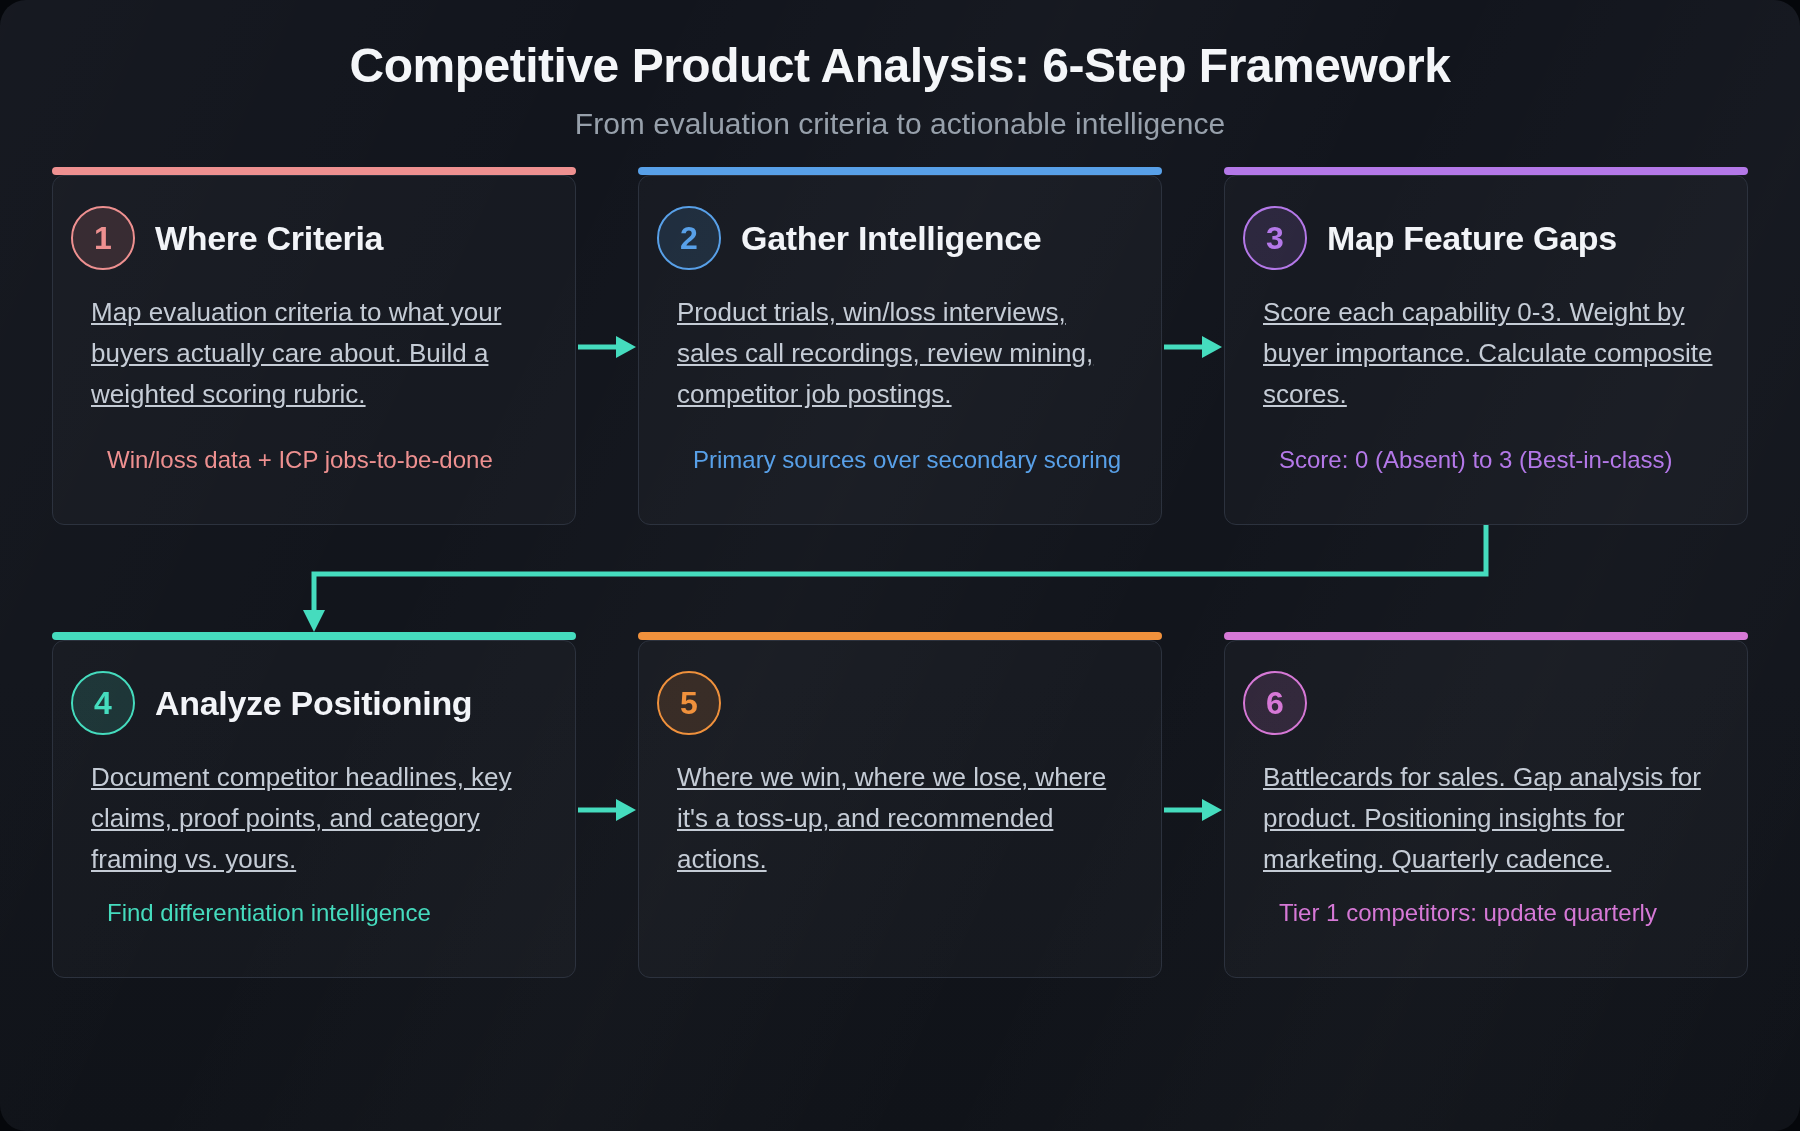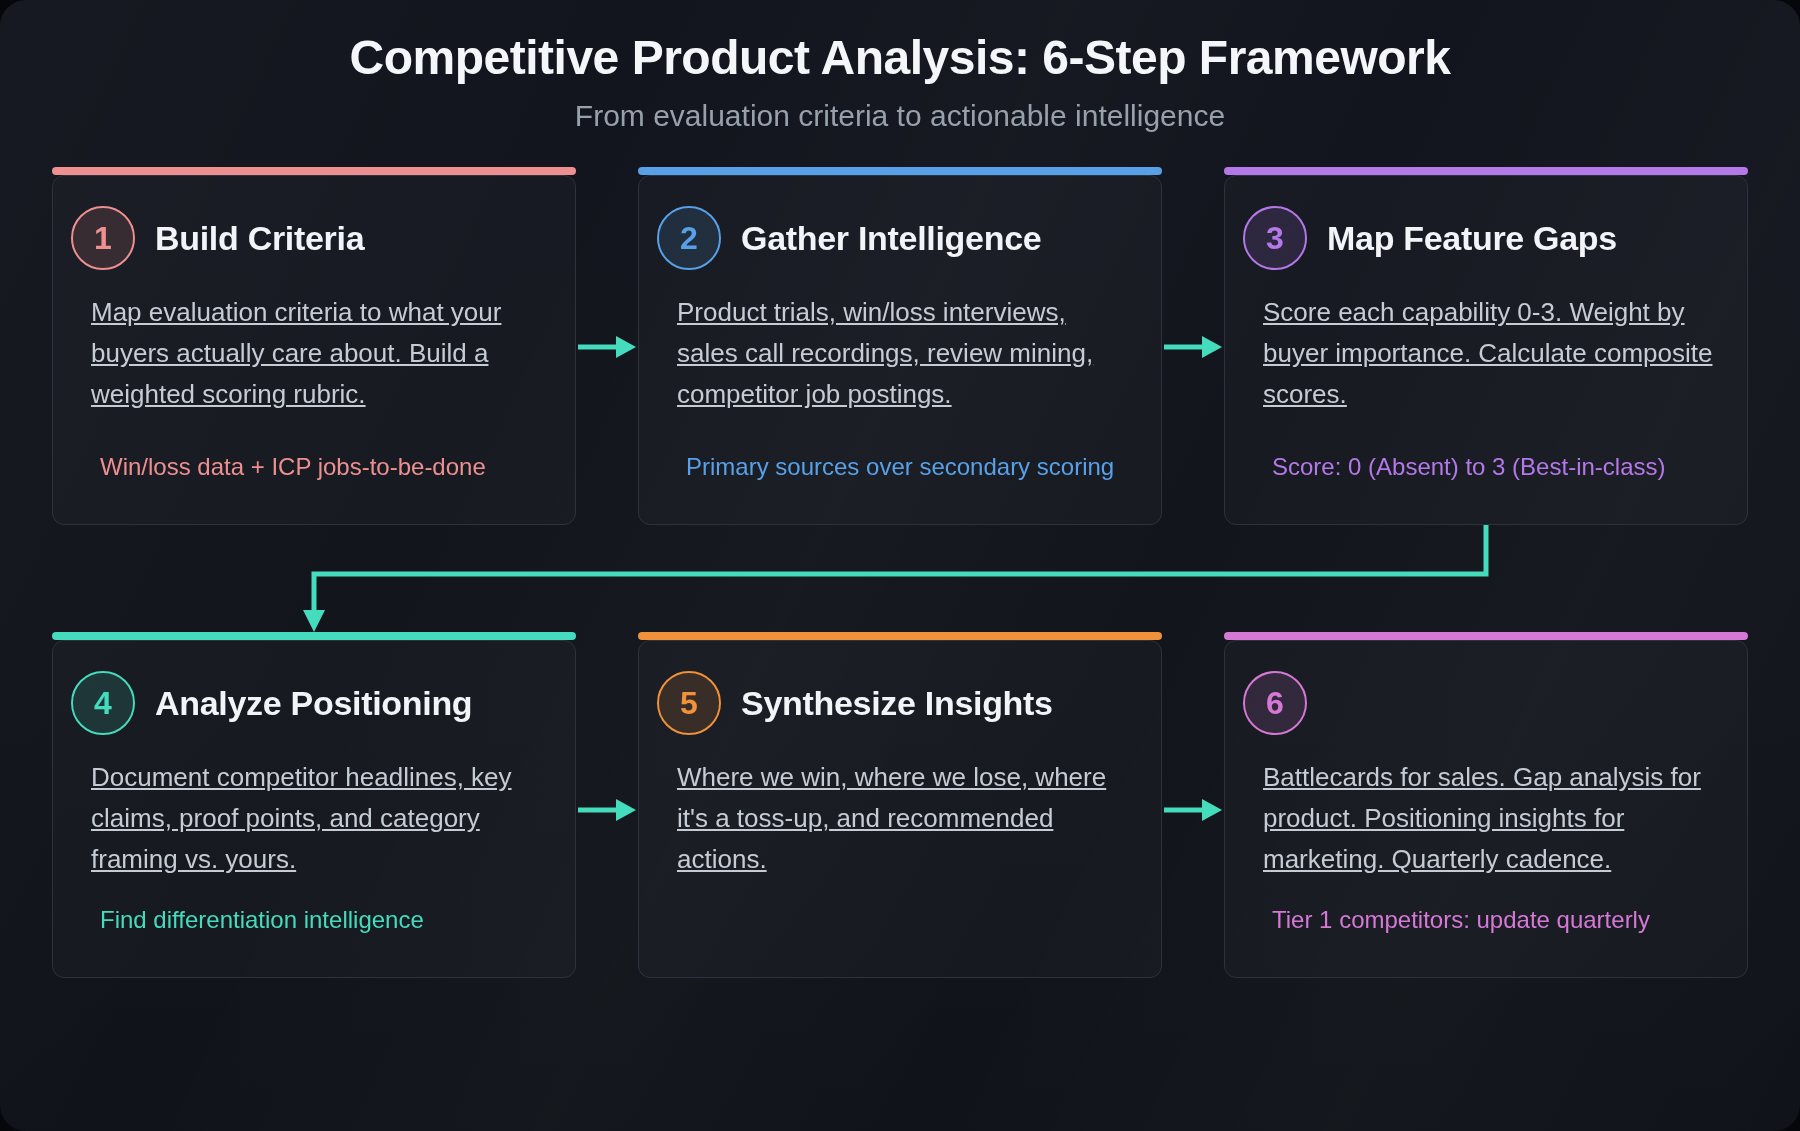--- a/index.html
+++ b/index.html
@@ -7,21 +7,21 @@
     position:relative;
     width:1800px;height:1131px;
     overflow:hidden;
     border-radius:26px;
     background:
       linear-gradient(115deg, rgba(255,255,255,0.018) 0%, rgba(255,255,255,0) 28%, rgba(255,255,255,0.02) 46%, rgba(255,255,255,0) 62%, rgba(255,255,255,0.018) 80%, rgba(255,255,255,0) 100%),
       linear-gradient(180deg,#12151d 0%, #12151c 60%, #101319 100%);
     font-family:"Liberation Sans", sans-serif;
     color:#e8ecf1;
   }
-  .page-header{position:absolute;top:0;left:0;width:100%;text-align:center;}
+  .page-header{position:absolute;top:8px;left:0;width:100%;text-align:center;}
   .page-title{
     margin:30px 0 0 0;
     font-size:48px;font-weight:bold;letter-spacing:-0.5px;
     color:#f4f6f9;
   }
   .page-subtitle{
     margin:14px 0 0 0;
     font-size:30px;font-weight:normal;
     color:#97a0ab;
   }
@@ -69,21 +69,21 @@
     white-space:nowrap;
   }
   .card-desc{
     margin:22px 0 0 0;
     padding:0 30px 0 38px;
     font-size:26px;line-height:41px;
     color:#c5ccd6;
     text-decoration:underline;
   }
   .card-note{
-    position:absolute;left:38px;bottom:34px;margin:9px;
+    position:absolute;left:38px;bottom:34px;margin:16px;
     font-size:24px;
     color:var(--accent);
   }
 </style>
 </head>
 <body>
 
 <div class="canvas">
 
   <div class="page-header">
@@ -108,21 +108,21 @@
     </g>
   </svg>
 
   <section class="card row1" style="left: 52px; top: 167px; --accent: #ee9090;">
     <div class="bar"></div>
     <div class="body">
       <div class="card-header">
         <div class="badge">
             <span>1</span>
           </div>
-        <h2 class="card-title">Build Criteria</h2>
+        <h2 class="card-title">Where Criteria</h2>
       </div>
       <p class="card-desc">Map evaluation criteria to what your buyers actually care about. Build a weighted scoring rubric.</p>
       <p class="card-note">Win/loss data + ICP jobs-to-be-done</p>
     </div>
   </section>
 
   <section class="card row1" style="left: 638px; top: 167px; --accent: #58a0e8;">
     <div class="bar"></div>
     <div class="body">
       <div class="card-header">
@@ -164,21 +164,20 @@
     </div>
   </section>
 
   <section class="card row2" style="left: 638px; top: 632px; --accent: #f0913c;">
     <div class="bar"></div>
     <div class="body">
       <div class="card-header">
         <div class="badge">
             <span>5</span>
           </div>
-        <h2 class="card-title">Synthesize Insights</h2>
       </div>
       <p class="card-desc">Where we win, where we lose, where it's a toss-up, and recommended actions.</p>
     </div>
   </section>
 
   <section class="card row2" style="left: 1224px; top: 632px; --accent: #d678d6;">
     <div class="bar"></div>
     <div class="body">
       <div class="card-header">
         <div class="badge">

